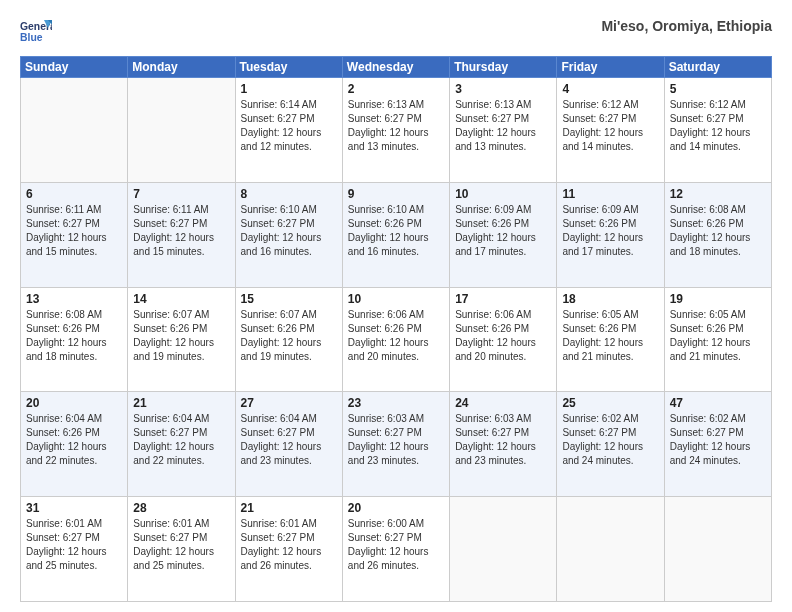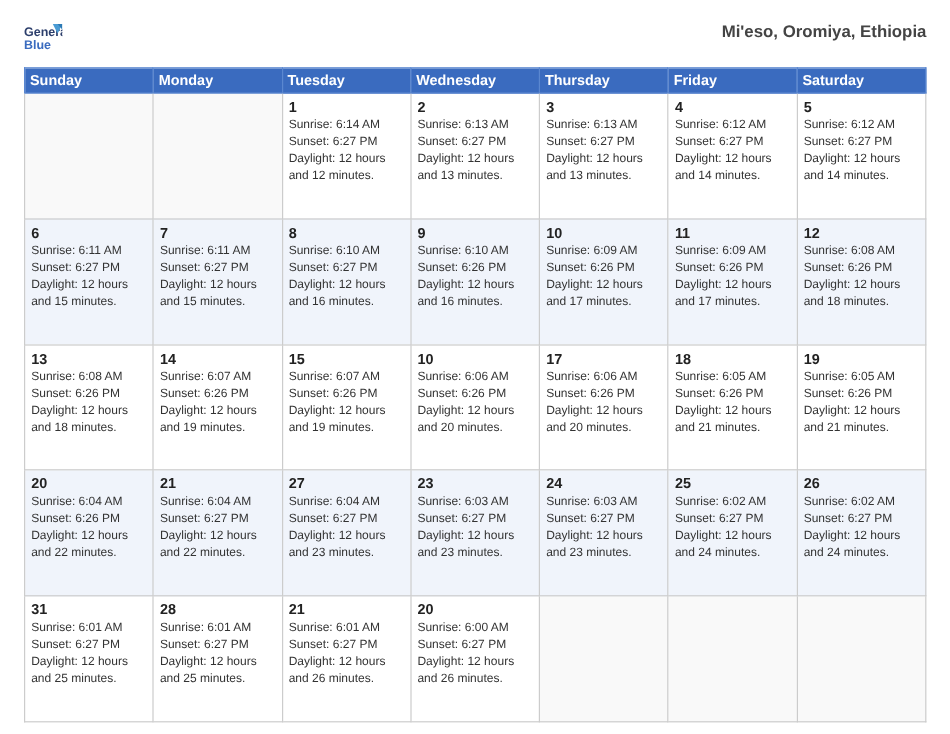--- a/index.html
+++ b/index.html
@@ -278,21 +278,21 @@
 Sunset: 6:27 PM
 Daylight: 12 hours and 23 minutes.</div>
           </td>
           <td>
             <span class="day-num">25</span>
             <div class="day-info" style="white-space: pre-line;">Sunrise: 6:02 AM
 Sunset: 6:27 PM
 Daylight: 12 hours and 24 minutes.</div>
           </td>
           <td>
-            <span class="day-num">26</span>
+            <span class="day-num">47</span>
             <div class="day-info" style="white-space: pre-line;">Sunrise: 6:02 AM
 Sunset: 6:27 PM
 Daylight: 12 hours and 24 minutes.</div>
           </td>
         </tr>
         <tr>
           <td>
             <span class="day-num">31</span>
             <div class="day-info" style="white-space: pre-line;">Sunrise: 6:01 AM
 Sunset: 6:27 PM

